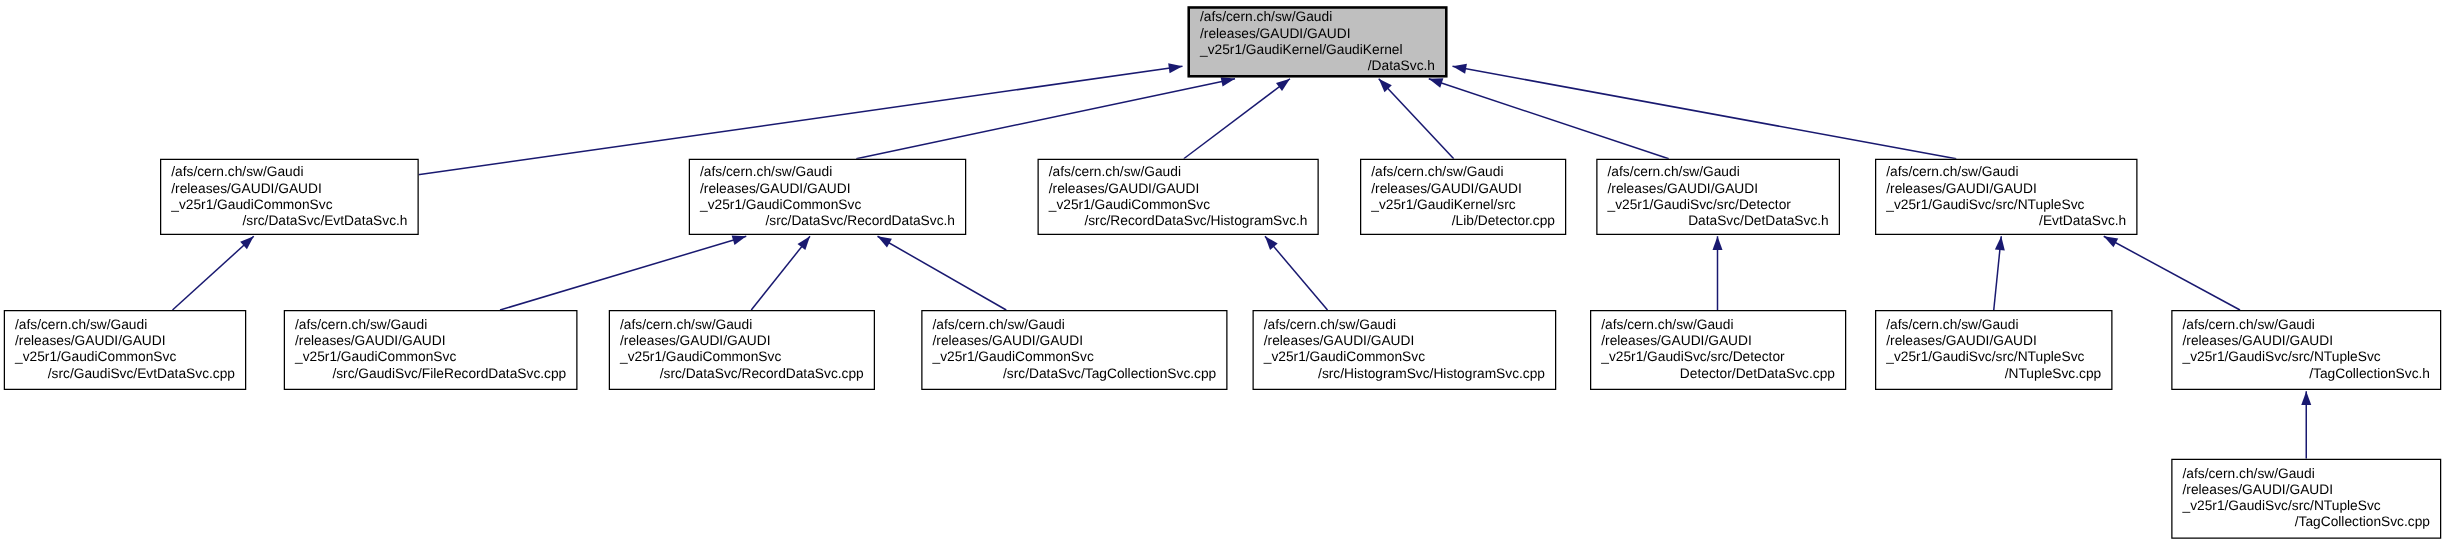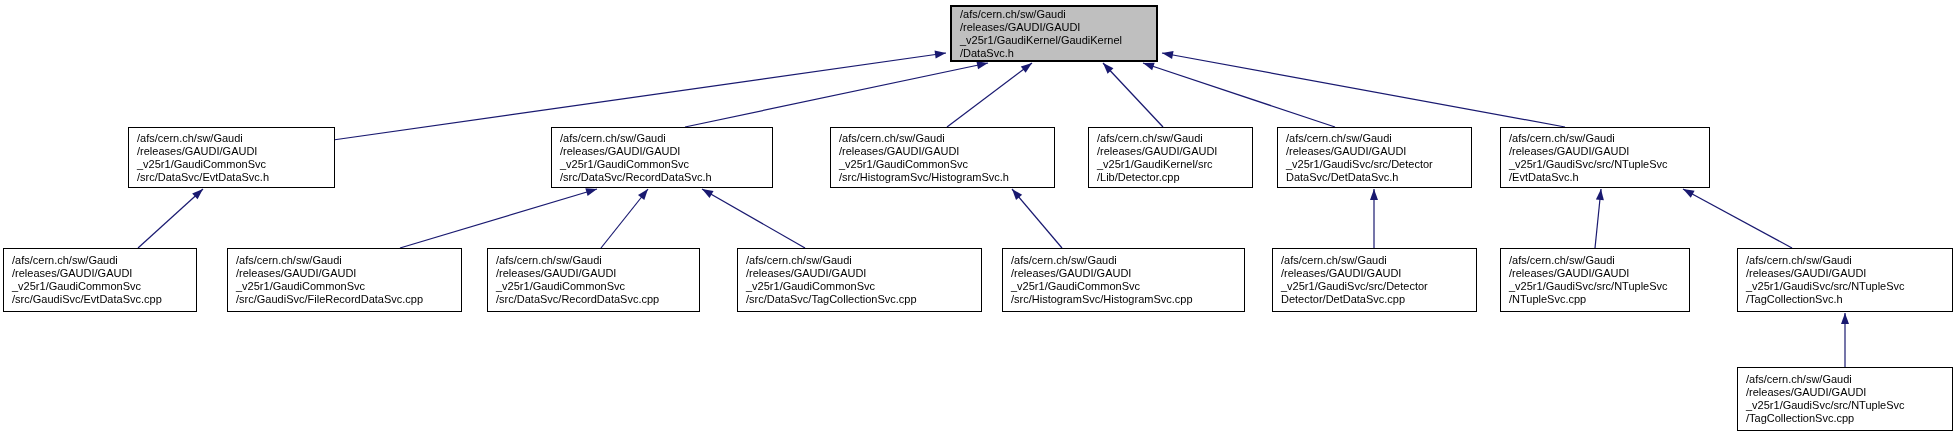--- a/index.html
+++ b/index.html
@@ -35,21 +35,21 @@
     background:#bfbfbf;
     border-width:2px;
     cursor:default;
   }
   .node .line{
     white-space:nowrap;
     text-align:left;
     width:100%;
   }
   .node .line:last-child{
-    text-align:left;
+    text-align:right;
   }
 </style>
 </head>
 <body>
 
 <div id="canvas">
   <svg id="edges" width="1956" height="443" viewBox="0 0 1956 443" xmlns="http://www.w3.org/2000/svg">
       <g>
         <line x1="333" y1="140" x2="946" y2="53" stroke="#191970" stroke-width="1.2"></line>
         <polygon points="946,53 934.5470715107822,50.585371866960855 935.6712060797422,58.50599819767922" fill="#191970"></polygon>
@@ -127,21 +127,21 @@
       <div class="node" style="left: 551px; top: 127px; width: 222px; height: 61px;">
         <div class="line">/afs/cern.ch/sw/Gaudi</div>
         <div class="line">/releases/GAUDI/GAUDI</div>
         <div class="line">_v25r1/GaudiCommonSvc</div>
         <div class="line">/src/DataSvc/RecordDataSvc.h</div>
       </div>
       <div class="node" style="left: 830px; top: 127px; width: 225px; height: 61px;">
         <div class="line">/afs/cern.ch/sw/Gaudi</div>
         <div class="line">/releases/GAUDI/GAUDI</div>
         <div class="line">_v25r1/GaudiCommonSvc</div>
-        <div class="line">/src/HistogramSvc/HistogramSvc.h</div>
+        <div class="line">/src/RecordDataSvc/HistogramSvc.h</div>
       </div>
       <div class="node" style="left: 1088px; top: 127px; width: 165px; height: 61px;">
         <div class="line">/afs/cern.ch/sw/Gaudi</div>
         <div class="line">/releases/GAUDI/GAUDI</div>
         <div class="line">_v25r1/GaudiKernel/src</div>
         <div class="line">/Lib/Detector.cpp</div>
       </div>
       <div class="node" style="left: 1277px; top: 127px; width: 195px; height: 61px;">
         <div class="line">/afs/cern.ch/sw/Gaudi</div>
         <div class="line">/releases/GAUDI/GAUDI</div>

